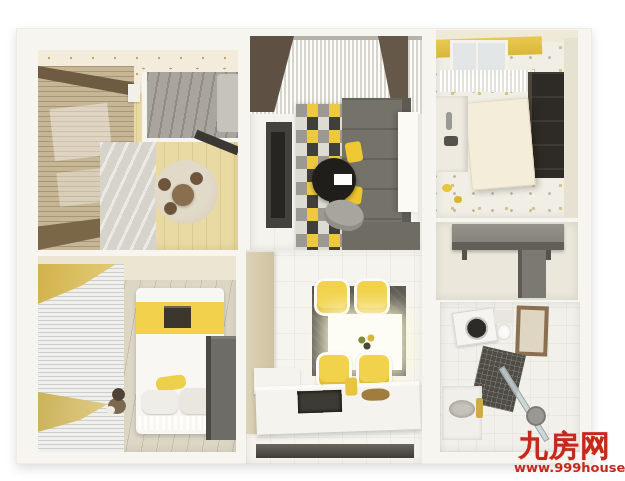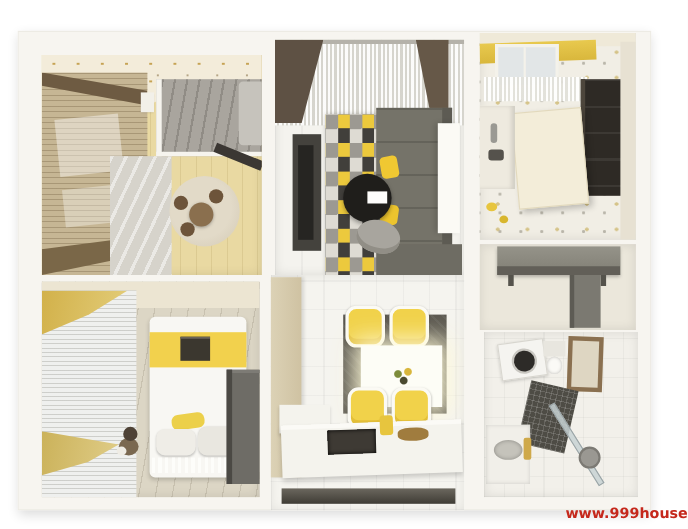--- a/index.html
+++ b/index.html
@@ -287,15 +287,16 @@
     <div class="a dn-chair dn-c4"></div>
     <div class="a dn-island"></div>
     <div class="a dn-counter">
       <div class="a dn-sink"></div>
       <div class="a dn-bottle"></div>
       <div class="a dn-bowl"></div>
     </div>
     <div class="a dn-threshold"></div>
   </div>
 
+  <div class="a wm-name">九房网</div>
   <div class="a wm-url">www.999house.com</div>
 
 </div>
 
 </body></html>

